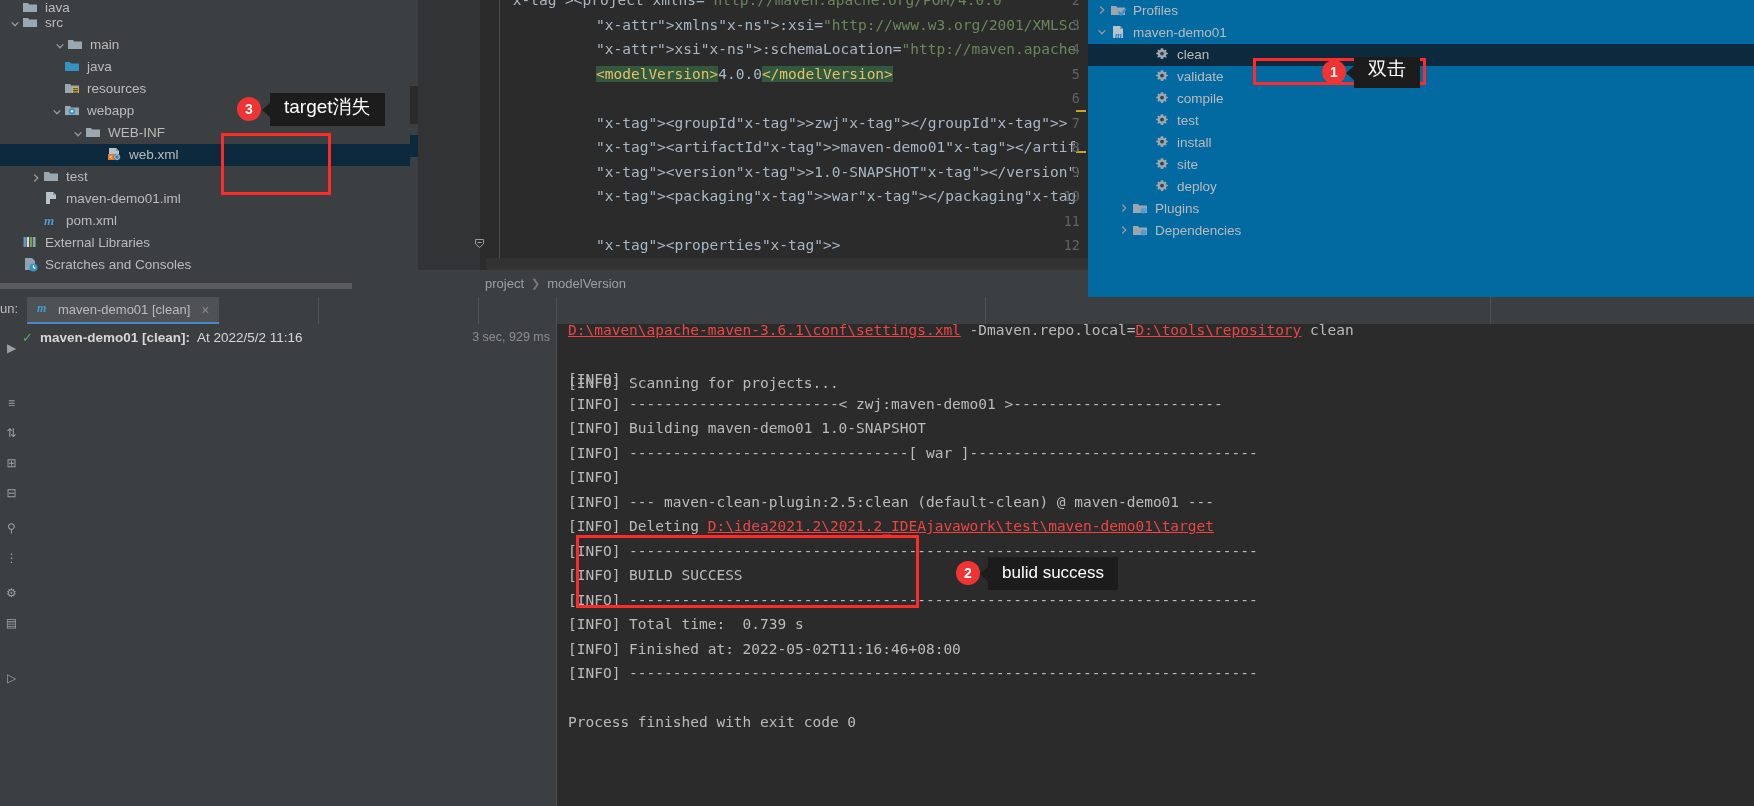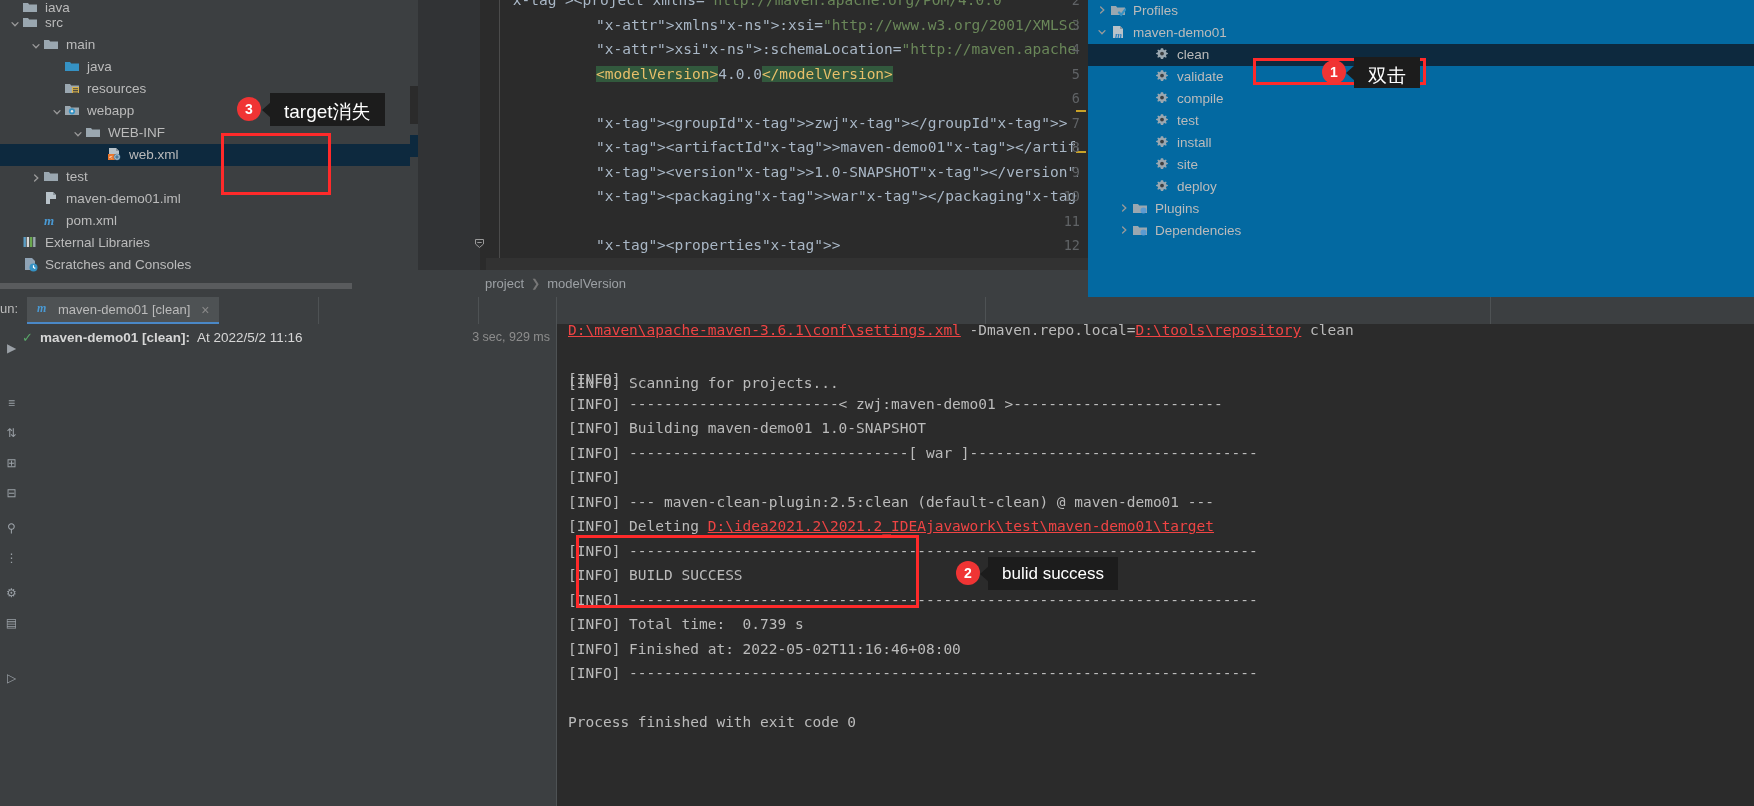--- a/index.html
+++ b/index.html
@@ -159,21 +159,21 @@
   .ann-box { position: absolute; border: 3px solid #ff2a2a; pointer-events: none; }
   .badge {
     position: absolute; width: 24px; height: 24px; border-radius: 50%;
     background: #f03434; color: #ffffff; font-size: 14px; font-weight: bold;
     display: flex; align-items: center; justify-content: center;
     font-family: "Liberation Sans", sans-serif;
   }
   .callout {
     position: absolute; background: #1c1c1c; color: #ffffff;
     font-size: 19px; padding: 6px 14px; white-space: nowrap;
-    display: flex; align-items: flex-start; font-family: "Liberation Sans", sans-serif;
+    display: flex; align-items: flex-end; font-family: "Liberation Sans", sans-serif;
   }
   .callout.small { font-size: 17px; padding: 7px 14px; }
   .callout .tail {
     position: absolute; left: -8px; top: 50%; transform: translateY(-50%);
     width: 0; height: 0;
     border-top: 8px solid transparent; border-bottom: 8px solid transparent;
     border-right: 9px solid #1c1c1c;
   }
 </style>
 </head>
@@ -186,21 +186,21 @@
     <div class="project-panel">
       <div id="project-tree">
           <div class="tree-row" style="height: 12px; line-height: 2px; overflow: hidden; padding-left: 8px;"><span class="arrow"></span><span class="ico"><svg width="16" height="16" viewBox="0 0 16 16">
                 <path d="M1 4 L6 4 L7.2 5.6 L15 5.6 L15 13 L1 13 Z" fill="#9aa7b0"></path>
               </svg></span><span class="lbl">java</span></div>
           <div class="tree-row" style="padding-left: 8px;"><span class="arrow"><svg width="10" height="10" viewBox="0 0 10 10">
                 <path d="M2 3.6 L5 6.8 L8 3.6" stroke="#9a9a9a" stroke-width="1.3" fill="none" stroke-linecap="round"></path>
               </svg></span><span class="ico"><svg width="16" height="16" viewBox="0 0 16 16">
                 <path d="M1 4 L6 4 L7.2 5.6 L15 5.6 L15 13 L1 13 Z" fill="#9aa7b0"></path>
               </svg></span><span class="lbl">src</span></div>
-          <div class="tree-row" style="padding-left: 29px;"><span class="arrow"><svg width="10" height="10" viewBox="0 0 10 10">
+          <div class="tree-row" style="padding-left: 29px; margin-left: 24px;"><span class="arrow"><svg width="10" height="10" viewBox="0 0 10 10">
                 <path d="M2 3.6 L5 6.8 L8 3.6" stroke="#9a9a9a" stroke-width="1.3" fill="none" stroke-linecap="round"></path>
               </svg></span><span class="ico"><svg width="16" height="16" viewBox="0 0 16 16">
                 <path d="M1 4 L6 4 L7.2 5.6 L15 5.6 L15 13 L1 13 Z" fill="#9aa7b0"></path>
               </svg></span><span class="lbl">main</span></div>
           <div class="tree-row" style="padding-left: 50px;"><span class="arrow"></span><span class="ico"><svg width="16" height="16" viewBox="0 0 16 16">
                 <path d="M1 4 L6 4 L7.2 5.6 L15 5.6 L15 13 L1 13 Z" fill="#3592c4"></path>
               </svg></span><span class="lbl">java</span></div>
           <div class="tree-row" style="padding-left: 50px;"><span class="arrow"></span><span class="ico"><svg width="16" height="16" viewBox="0 0 16 16">
                 <path d="M1 4 L6 4 L7.2 5.6 L15 5.6 L15 13 L1 13 Z" fill="#9aa7b0"></path>
                 <rect x="8" y="7" width="7" height="6" fill="#d8b14a"></rect>

